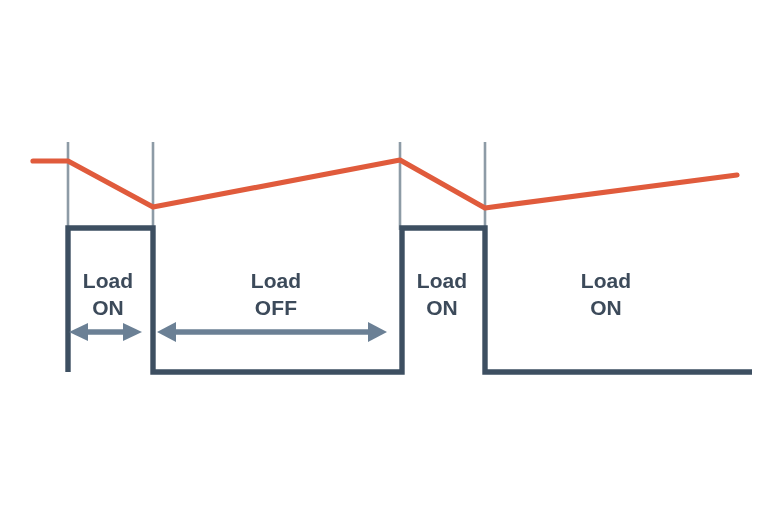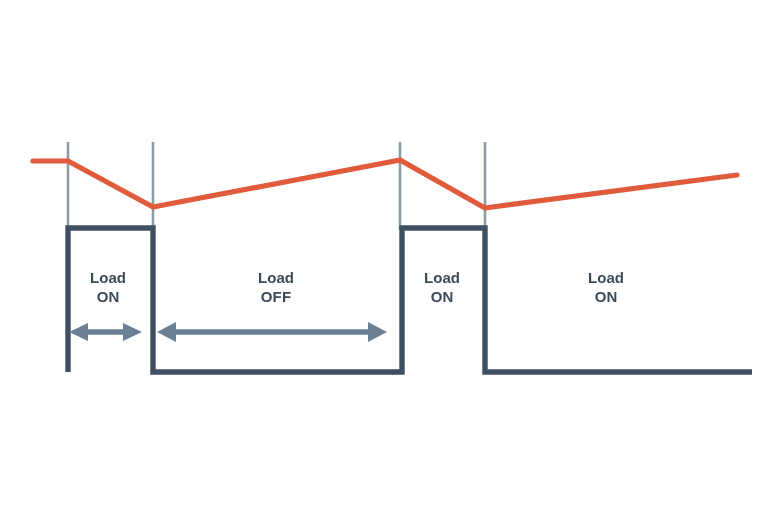--- a/index.html
+++ b/index.html
@@ -22,21 +22,21 @@
     position: absolute;
     left: 0;
     top: 0;
     width: 767px;
     height: 511px;
     display: block;
   }
   .wave-label {
     position: absolute;
     font-family: "Liberation Sans", sans-serif;
-    font-size: 15px;
+    font-size: 21px;
     font-weight: bold;
     line-height: 1.28;
     color: #3c4a5a;
     text-align: center;
     white-space: pre-line;
     letter-spacing: 0.1px;
     transform: translateX(-50%);
     user-select: none;
   }
 </style>

